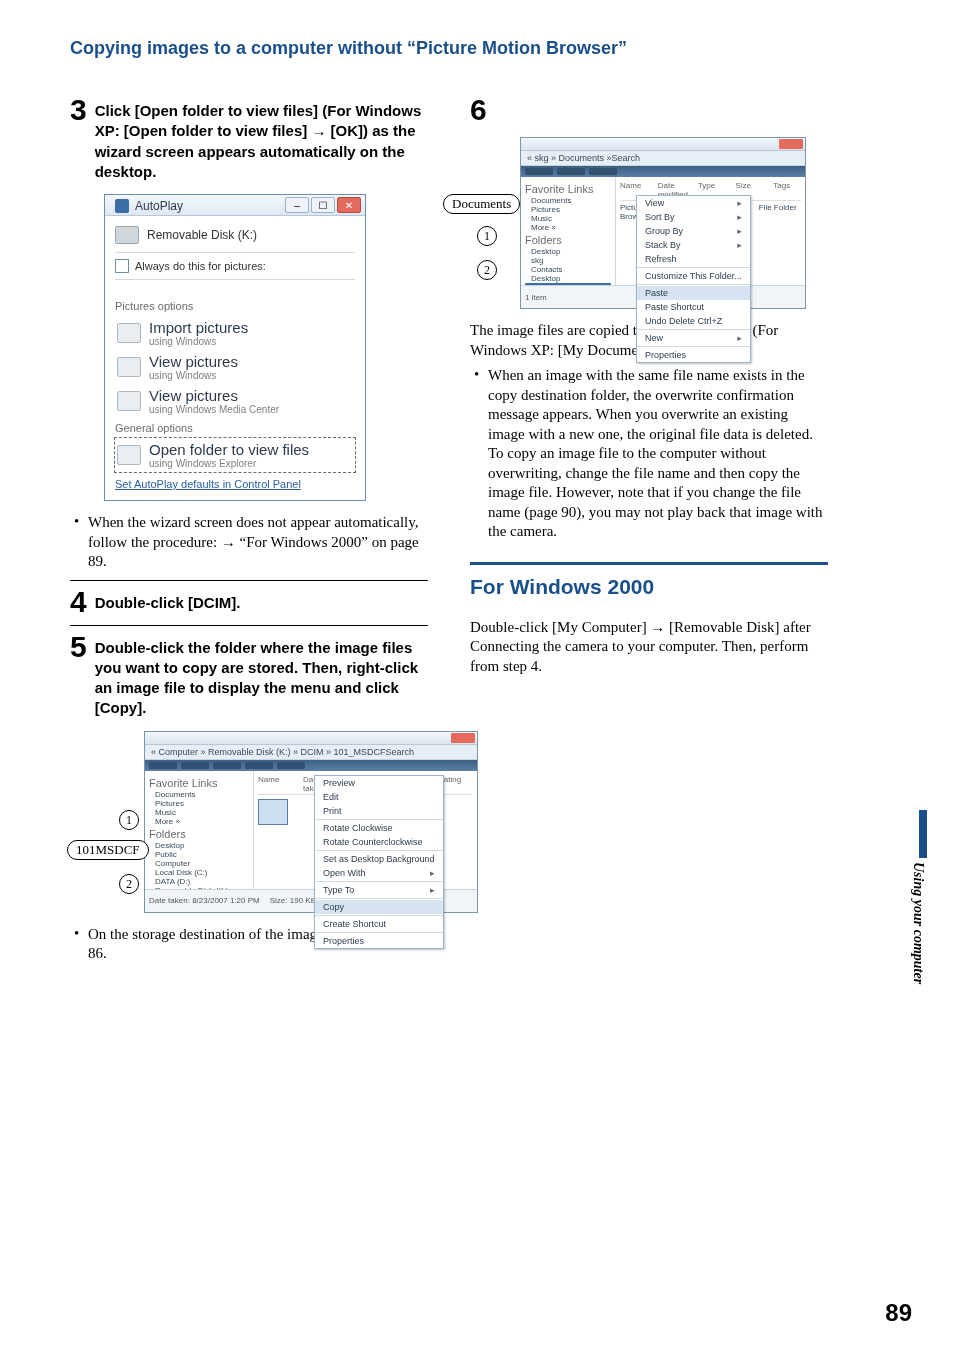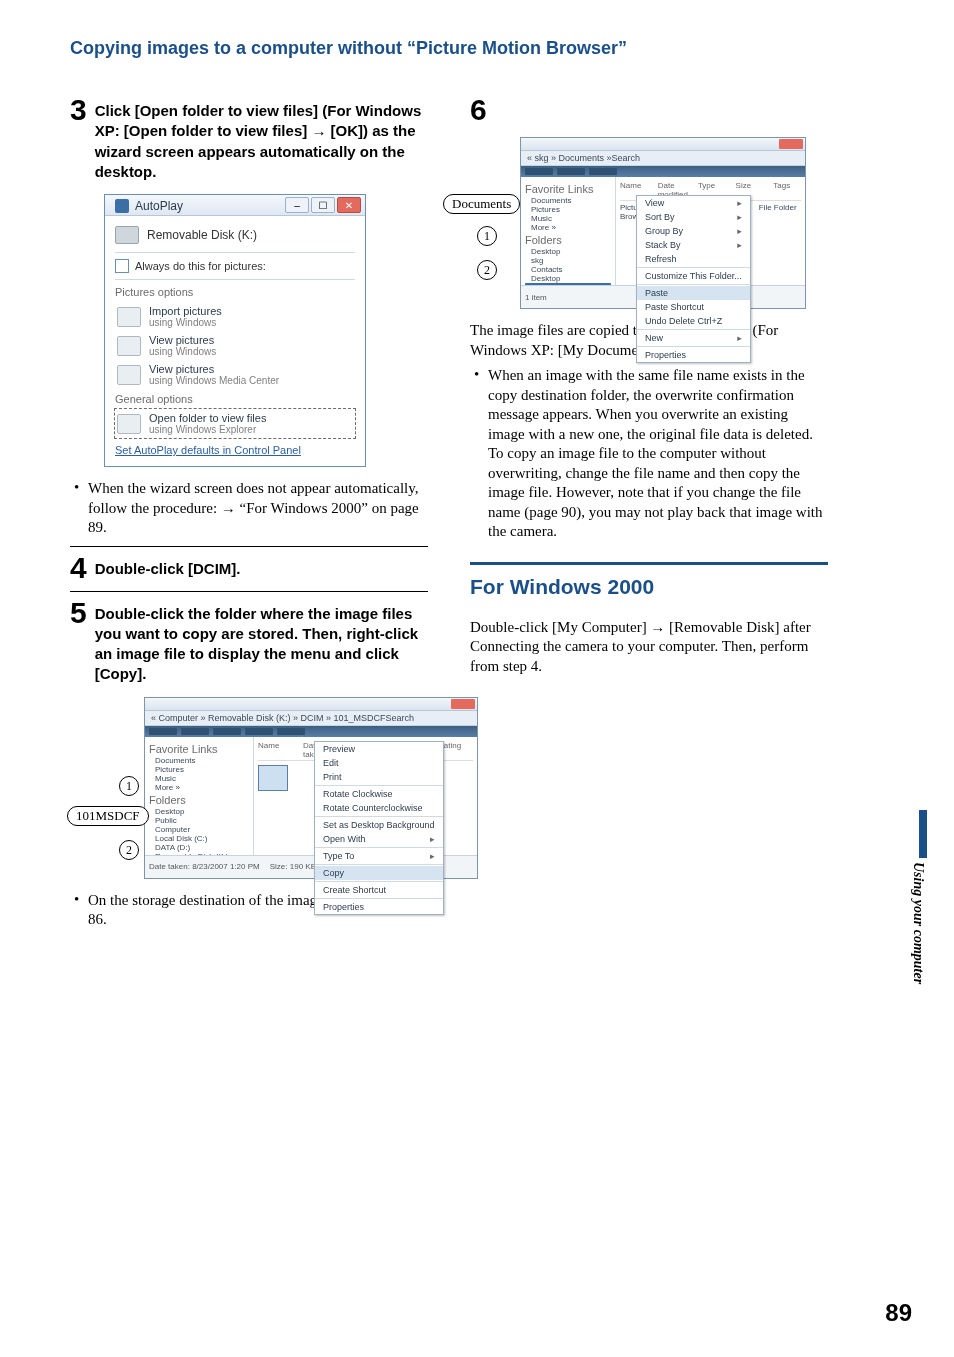--- a/index.html
+++ b/index.html
@@ -109,29 +109,29 @@
   .autoplay .title-left { display:flex; align-items:center; gap:6px; }
   .ap-icon { width:14px; height:14px; background:#3b6ea5; border-radius:2px; }
   .autoplay .title-text { font-size:12px; color:#2b3b4d; }
   .winbtns { display:flex; gap:2px; }
   .winbtn { width:22px; height:14px; border:1px solid #9bb1c6; border-radius:2px; display:flex; align-items:center; justify-content:center; font-size:10px; background:#eef3f9;}
   .winbtn.close { background:#e46a5e; color:#fff; border-color:#b94c42;}
   .autoplay .body { padding:8px 10px 10px 10px; }
   .drive-row { display:flex; align-items:center; gap:8px; margin:2px 0 8px 0;}
   .drive-ico { width:22px; height:16px; background:#cfd6dc; border:1px solid #9aa4ad; border-radius:2px; }
   .drive-text { font-size:12px; color:#333; }
-  .chk-row { display:flex; align-items:center; gap:6px; border-top:1px solid #d0dae3; border-bottom:1px solid #d0dae3; padding:6px 0; margin-bottom:6px;}
+  .chk-row { display:flex; align-items:center; gap:6px; border-top:1px solid #d0dae3; border-bottom:1px solid #d0dae3; padding:6px 0; margin-bottom:20px;}
   .chk { width:12px; height:12px; border:1px solid #6b8fb1; }
   .chk-label { font-size:11px; color:#333; }
   .grp-label { font-size:11px; color:#6b6b6b; margin:4px 0; }
   .opt { display:flex; align-items:center; gap:8px; padding:3px 2px; }
   .opt.sel { outline:1px dashed #6b6b6b; }
   .opt-ico { width:22px; height:18px; border:1px solid #b0b8bf; background:#e9eef3; border-radius:2px;}
   .opt-txts { display:flex; flex-direction:column; }
-  .opt-title { font-size:11px; color:#2b3b4d; }
+  .opt-title { font-size:15px; color:#2b3b4d; }
   .opt-sub { font-size:10px; color:#808080; }
   .link { font-size:11px; color:#2a5fa0; text-decoration:underline; margin-top:6px;}
 
   
   .explorer {
     position: relative;
     margin: 12px 0 12px 10px;
     width: 332px;
     border: 1px solid #7a95ad;
     background:#fff;

